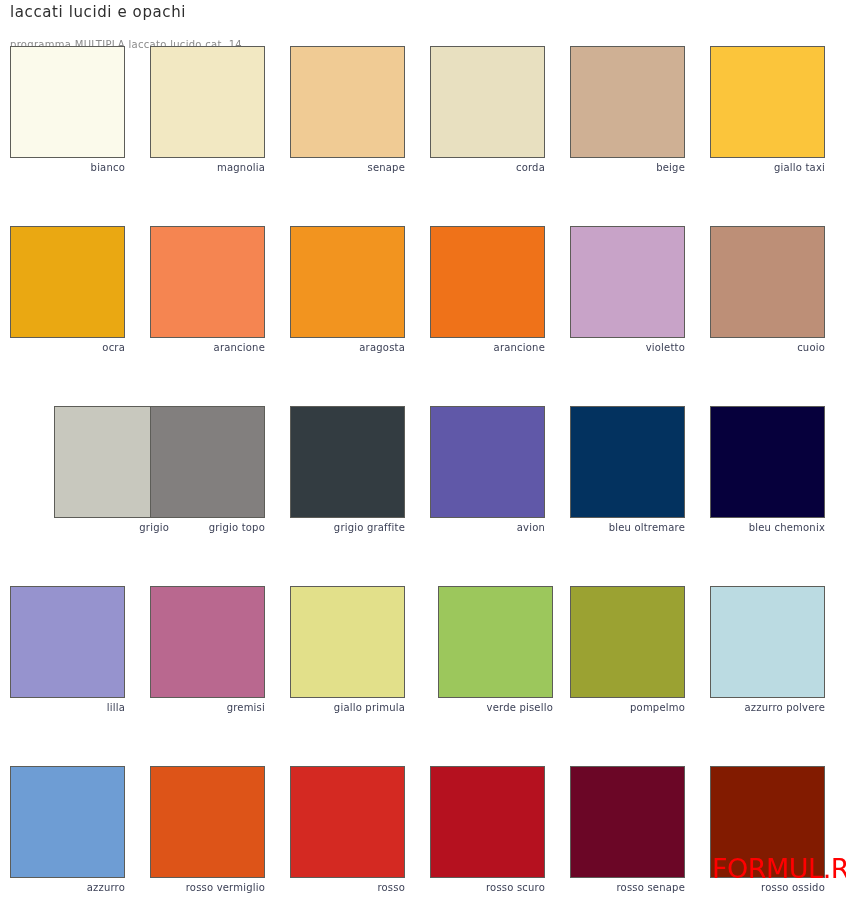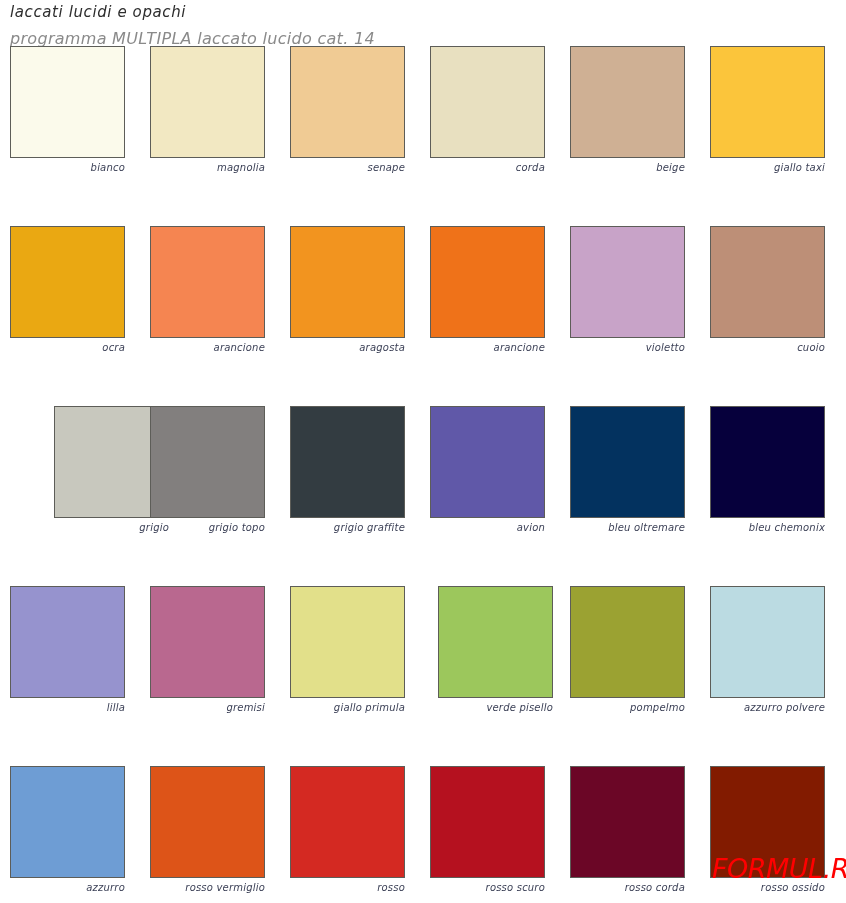--- a/index.html
+++ b/index.html
@@ -12,44 +12,43 @@
     height: 903px;
     position: relative;
     font-family: "DejaVu Sans", "Liberation Sans", sans-serif;
     overflow: hidden;
   }
   #page {
     position: relative;
     width: 846px;
     height: 637px;
     background: #ffffff;
-    font-style: italic;
   }
 
   
   #header {
     position: absolute;
     left: 10px;
     top: 4px;
     width: 600px;
   }
   #title {
     font-size: 15px;
     color: #2e2e2e;
     letter-spacing: 0.6px;
     font-weight: 400;
     line-height: 17px;
     white-space: nowrap;
   }
   #subtitle {
-    font-size: 16px;
+    font-size: 10px;
     color: #8a8a8a;
     letter-spacing: 0.3px;
     line-height: 13px;
-    margin-top: 11px;
+    margin-top: 17px;
     white-space: nowrap;
   }
 
   
   #grid {
     position: absolute;
     left: 10px;
     top: 46px;
     width: 826px;
   }
@@ -221,21 +220,21 @@
         <div class="cell" style="left: 280px;">
           <div class="swatch" style="background: rgb(212, 41, 34); border-color: rgb(93, 93, 88);"></div>
           <div class="label" style="color: rgb(58, 63, 85);">rosso</div>
         </div>
         <div class="cell" style="left: 420px;">
           <div class="swatch" style="background: rgb(181, 17, 31); border-color: rgb(93, 93, 88);"></div>
           <div class="label" style="color: rgb(58, 63, 85);">rosso scuro</div>
         </div>
         <div class="cell" style="left: 560px;">
           <div class="swatch" style="background: rgb(107, 6, 38); border-color: rgb(93, 93, 88);"></div>
-          <div class="label" style="color: rgb(58, 63, 85);">rosso corda</div>
+          <div class="label" style="color: rgb(58, 63, 85);">rosso senape</div>
         </div>
         <div class="cell" style="left: 700px;">
           <div class="swatch" style="background: rgb(130, 27, 0); border-color: rgb(93, 93, 88);"></div>
           <div class="label" style="color: rgb(58, 63, 85);">rosso ossido</div>
         </div>
       </div>
     </div>
 
   <div id="watermark" style="color: rgb(255, 0, 0);">FORMUL.RU</div>
 

